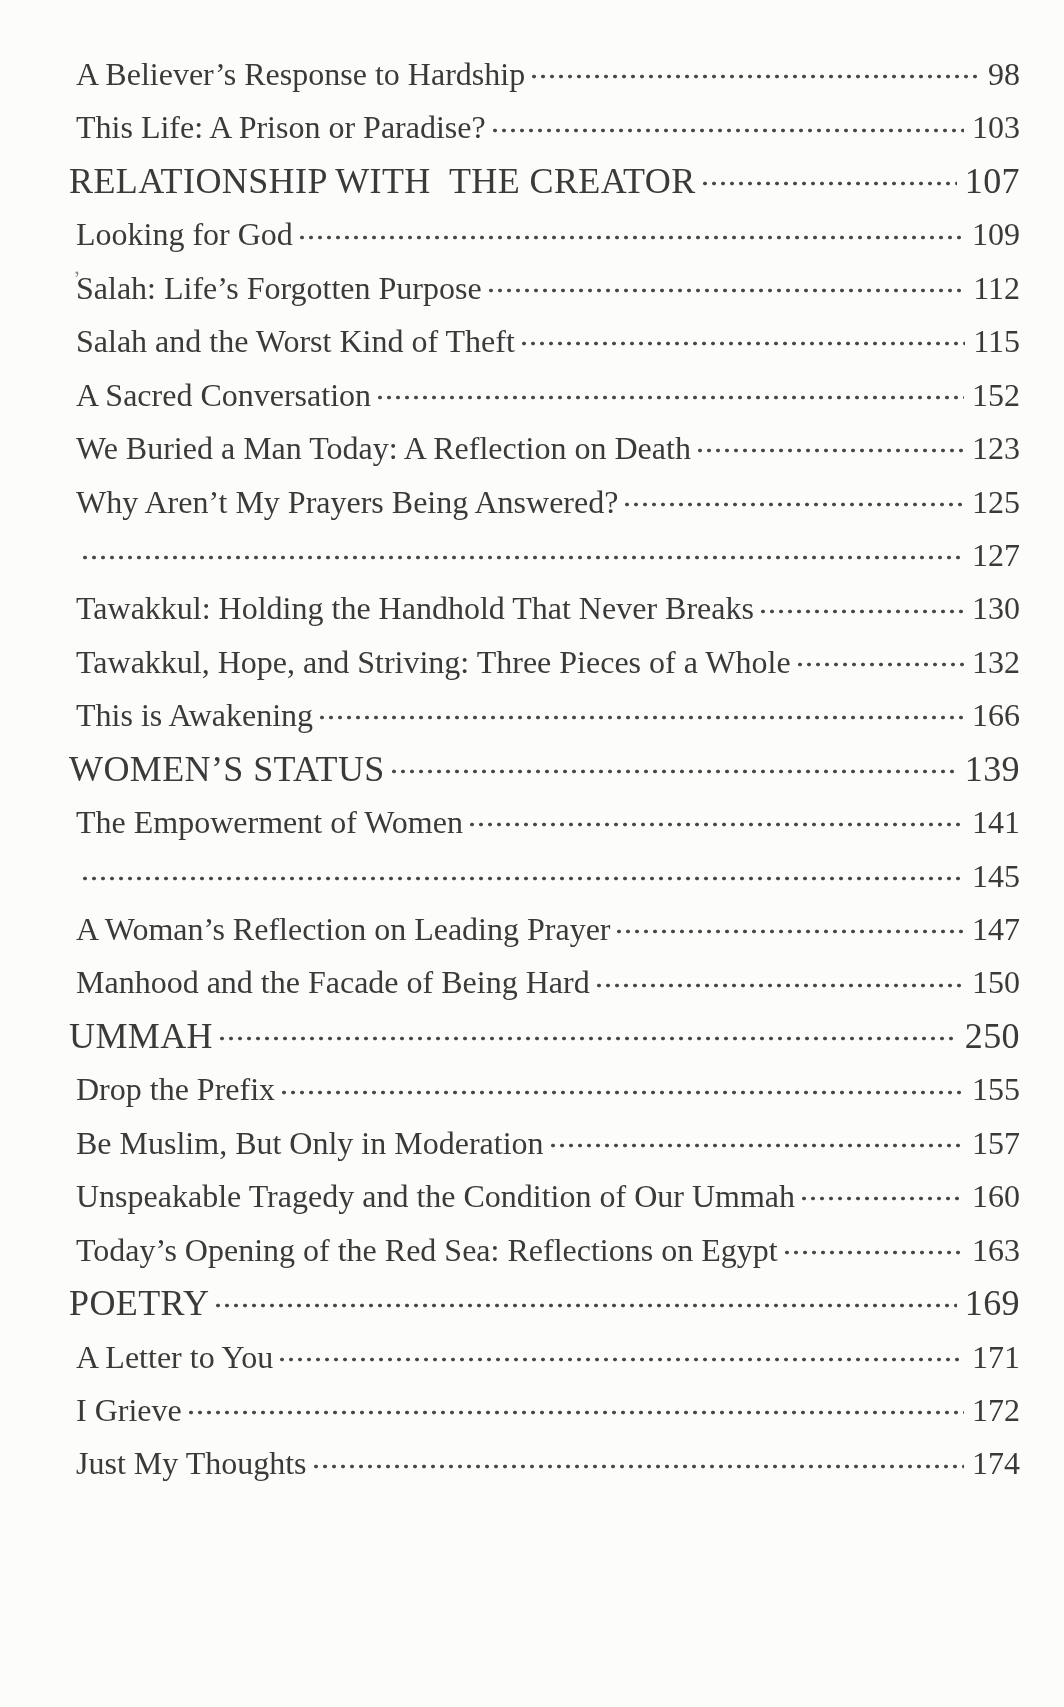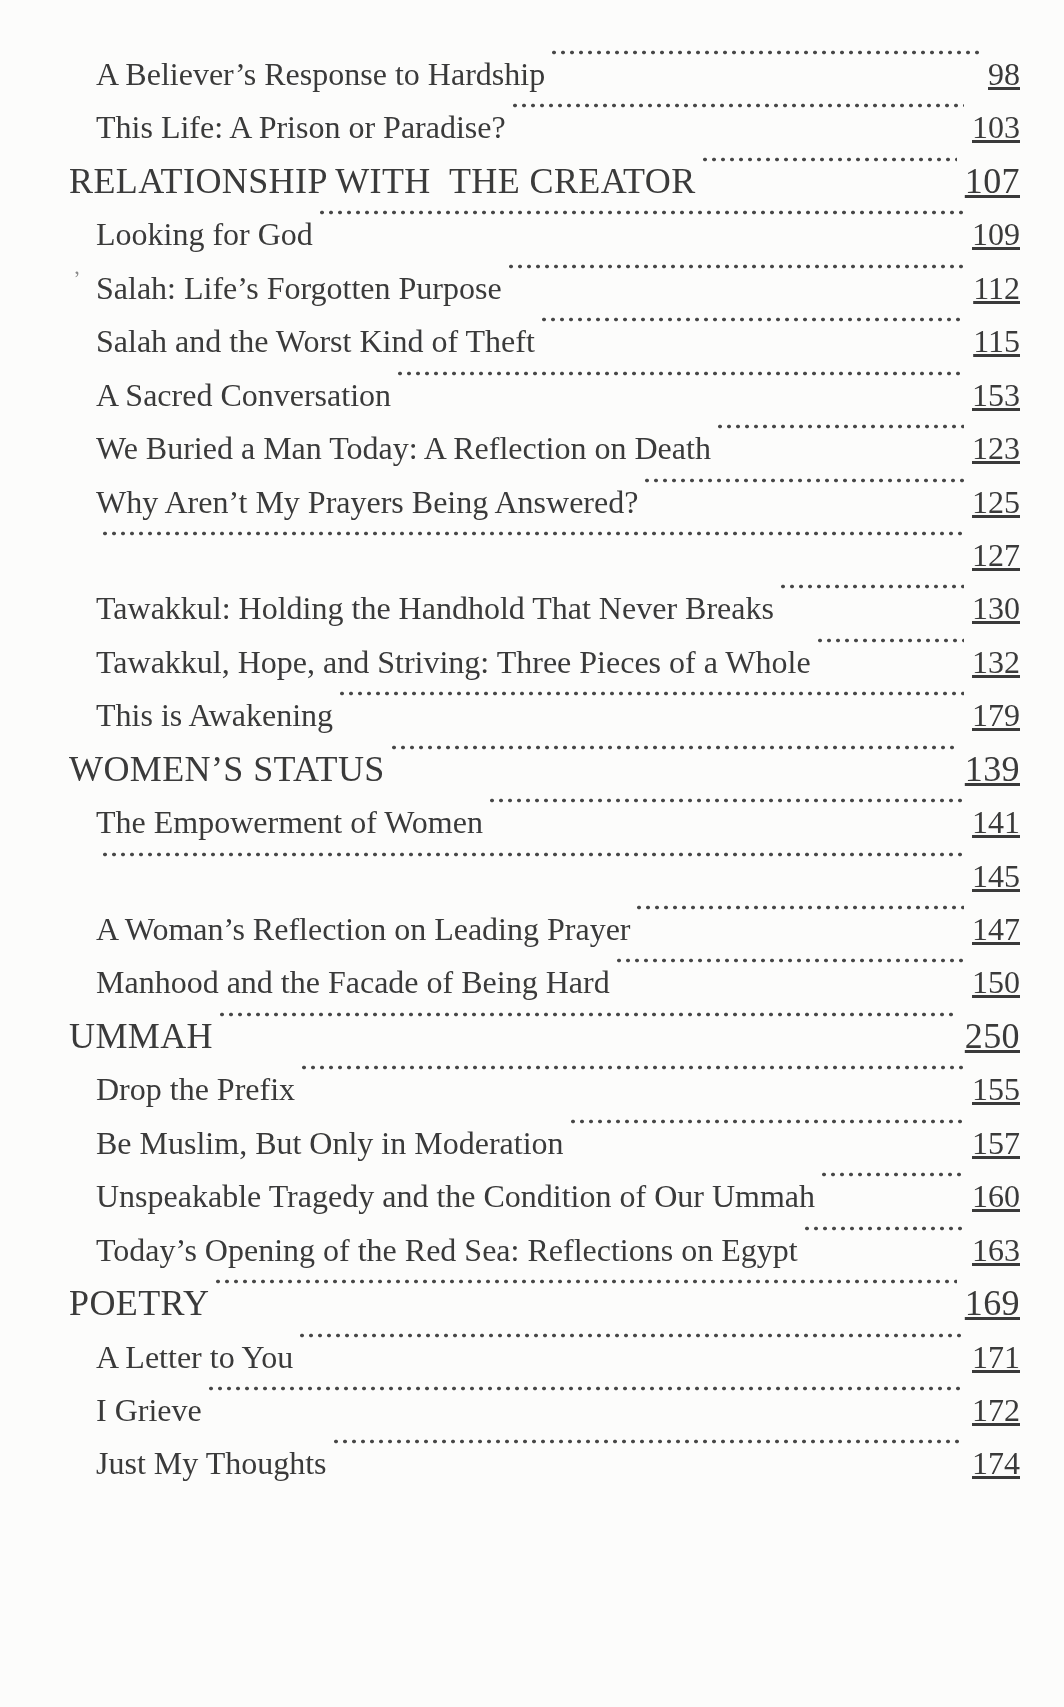--- a/index.html
+++ b/index.html
@@ -12,24 +12,24 @@
     font-family: "Liberation Serif", "DejaVu Serif", serif;
     overflow: hidden;
   }
   .toc {
     position: absolute;
     left: 0; right: 0; top: 0;
     padding-top: 48px;
   }
   .row {
     display: flex;
-    align-items: flex-start;
+    align-items: center;
     height: 53.45px;
     line-height: 53.45px;
-    padding: 0 44px 0 96px;
+    padding: 0 44px 0 76px;
     white-space: nowrap;
   }
   .row.section {
     padding-left: 69px;
     font-size: 36px;
     letter-spacing: 0.4px;
   }
   .row.sub {
     font-size: 32px;
   }
@@ -43,21 +43,20 @@
     height: 5px;
     margin: 0 8px 0 7px;
     transform: translateY(2px);
     background-image: radial-gradient(circle at 2px 2.5px, #474747 1.55px, rgba(0,0,0,0) 2.2px);
     background-size: 9px 5px;
     background-repeat: repeat-x;
     background-position: left bottom;
   }
   .pagenum {
     flex: 0 0 auto;
-    text-decoration: underline;
   }
   .stray-mark {
     position: absolute;
     left: 74px;
     top: 268px;
     font-size: 22px;
     line-height: 22px;
     color: #8a8a8a;
     transform: rotate(-8deg);
   }
@@ -94,21 +93,21 @@
         <span class="pagenum">112</span>
       </div>
       <div class="row sub">
         <span class="label">Salah and the Worst Kind of Theft</span>
         <span class="leader"></span>
         <span class="pagenum">115</span>
       </div>
       <div class="row sub">
         <span class="label">A Sacred Conversation</span>
         <span class="leader"></span>
-        <span class="pagenum">153</span>
+        <span class="pagenum">152</span>
       </div>
       <div class="row sub">
         <span class="label">We Buried a Man Today: A Reflection on Death</span>
         <span class="leader"></span>
         <span class="pagenum">123</span>
       </div>
       <div class="row sub">
         <span class="label">Why Aren’t My Prayers Being Answered?</span>
         <span class="leader"></span>
         <span class="pagenum">125</span>
@@ -123,21 +122,21 @@
         <span class="pagenum">130</span>
       </div>
       <div class="row sub">
         <span class="label">Tawakkul, Hope, and Striving: Three Pieces of a Whole</span>
         <span class="leader"></span>
         <span class="pagenum">132</span>
       </div>
       <div class="row sub">
         <span class="label">This is Awakening</span>
         <span class="leader"></span>
-        <span class="pagenum">179</span>
+        <span class="pagenum">166</span>
       </div>
       <div class="row section">
         <span class="label">WOMEN’S STATUS</span>
         <span class="leader"></span>
         <span class="pagenum">139</span>
       </div>
       <div class="row sub">
         <span class="label">The Empowerment of Women</span>
         <span class="leader"></span>
         <span class="pagenum">141</span>

